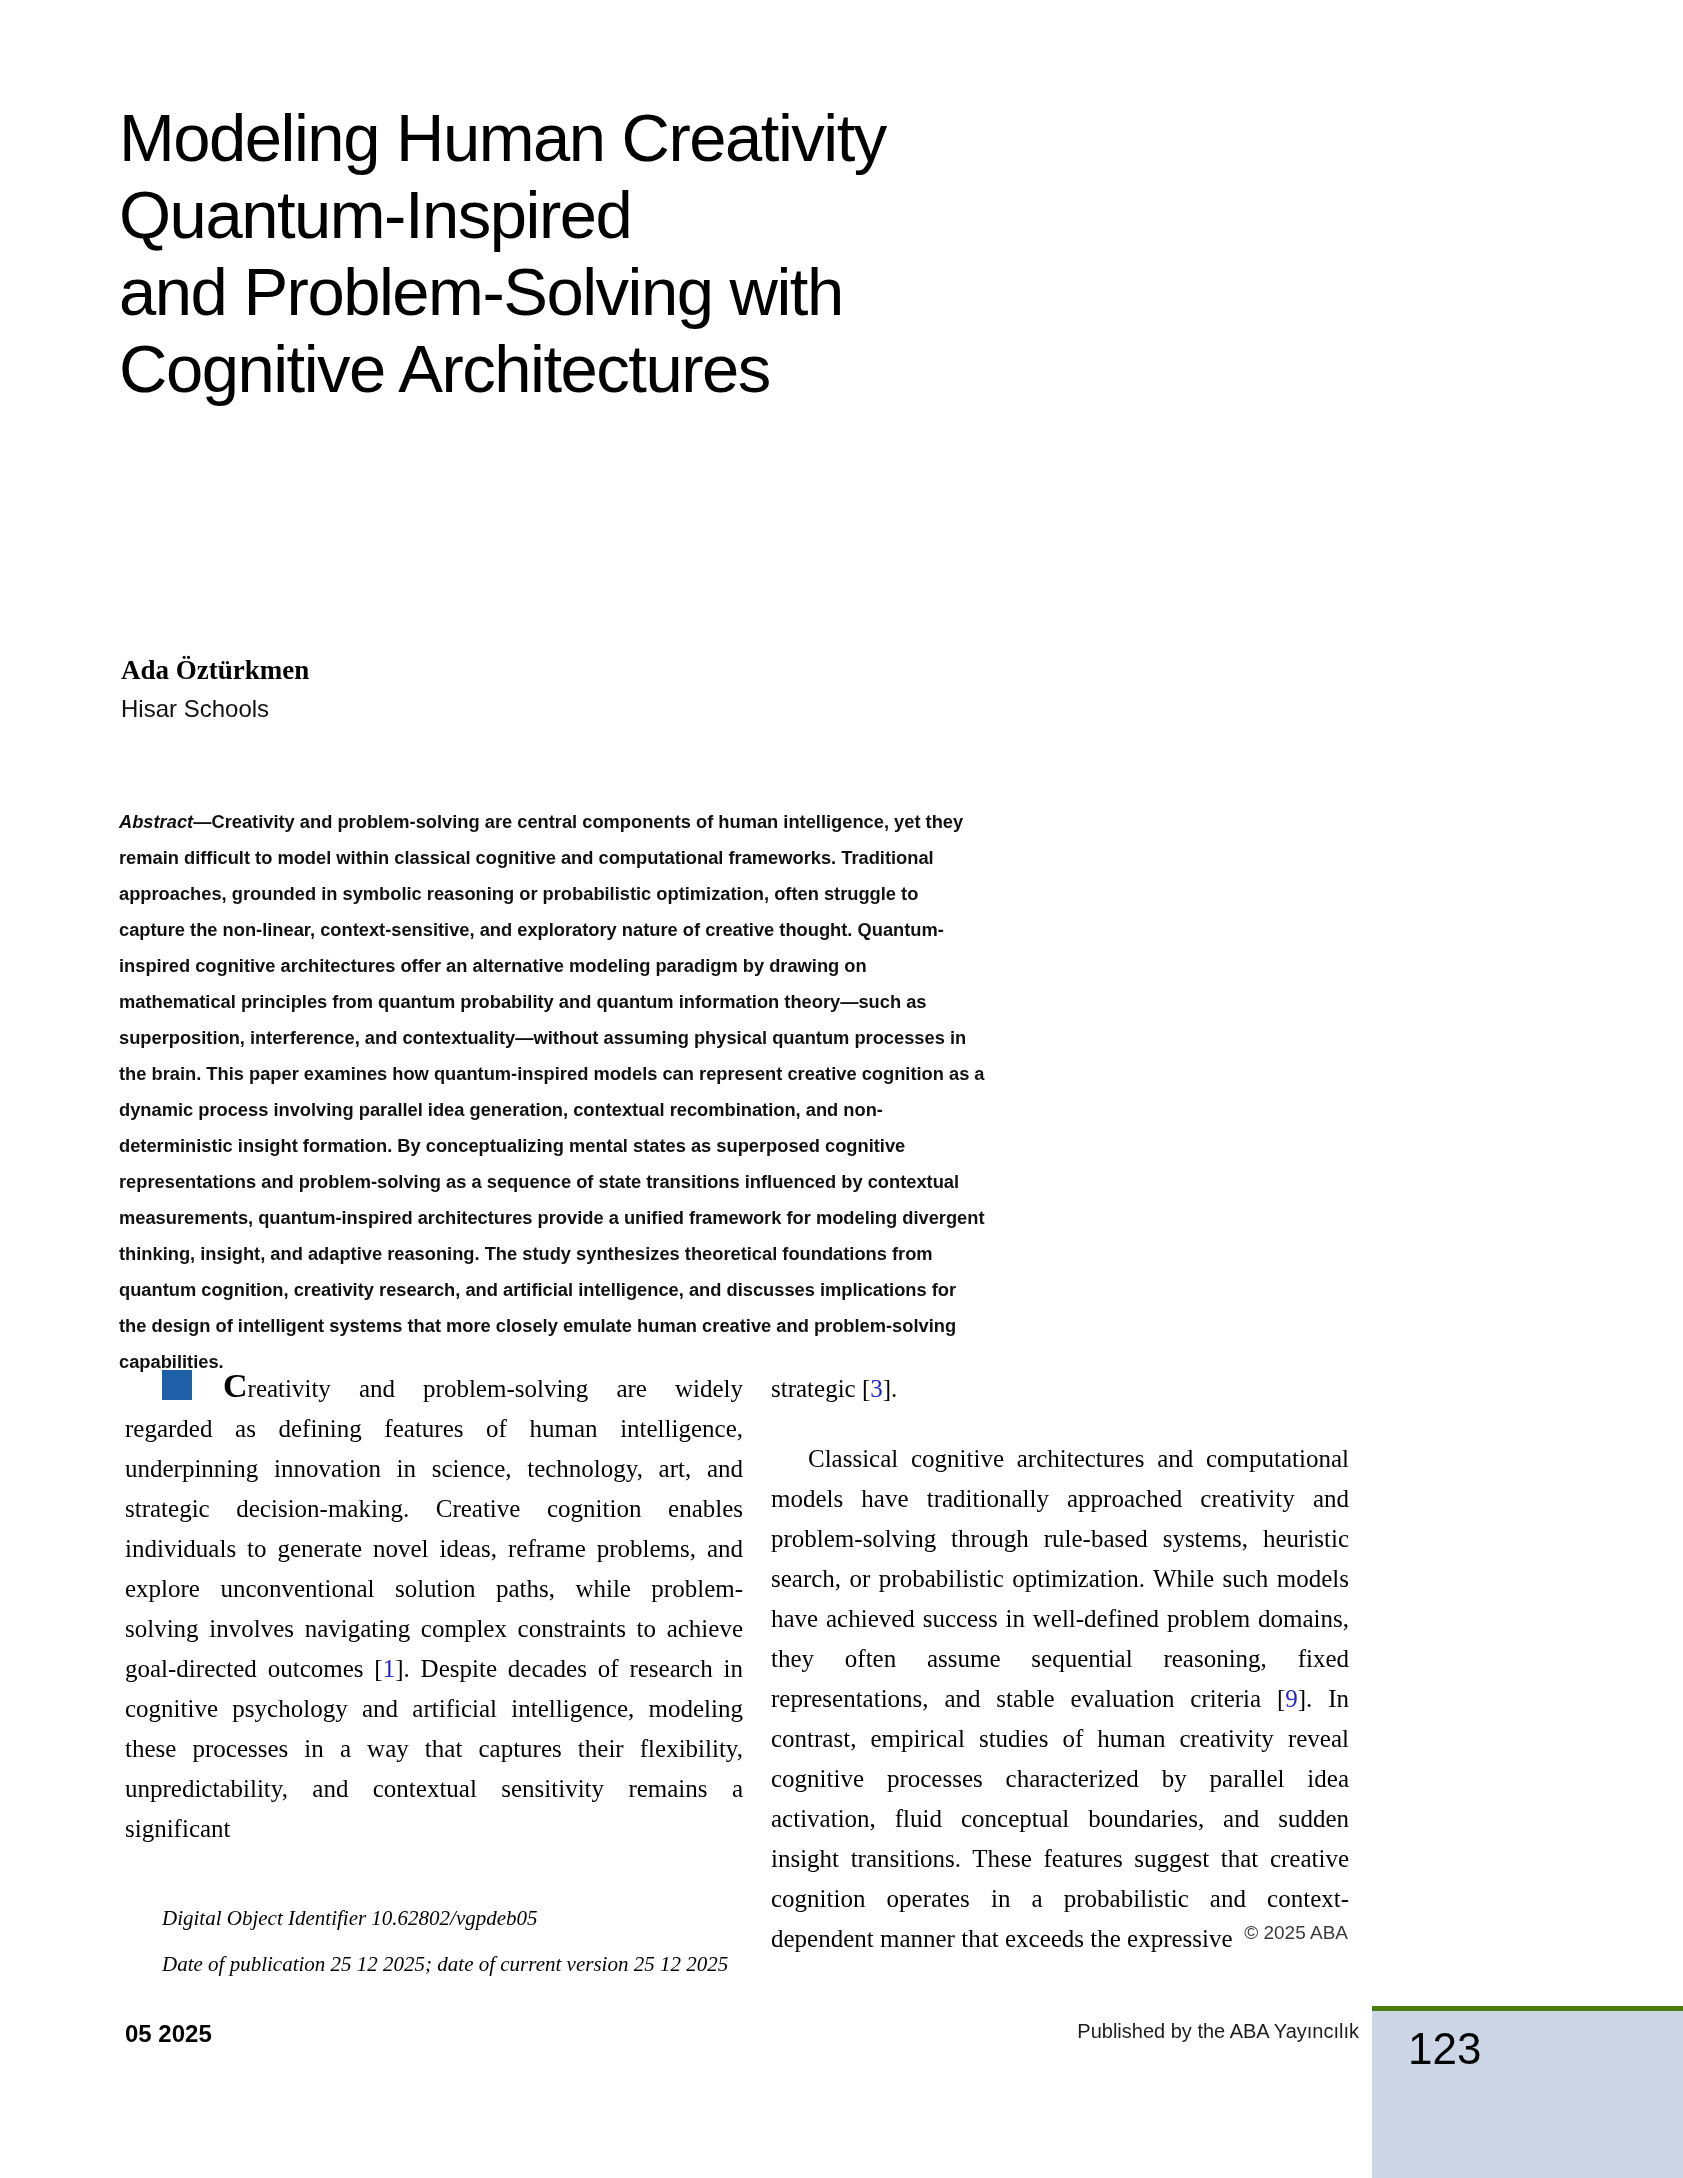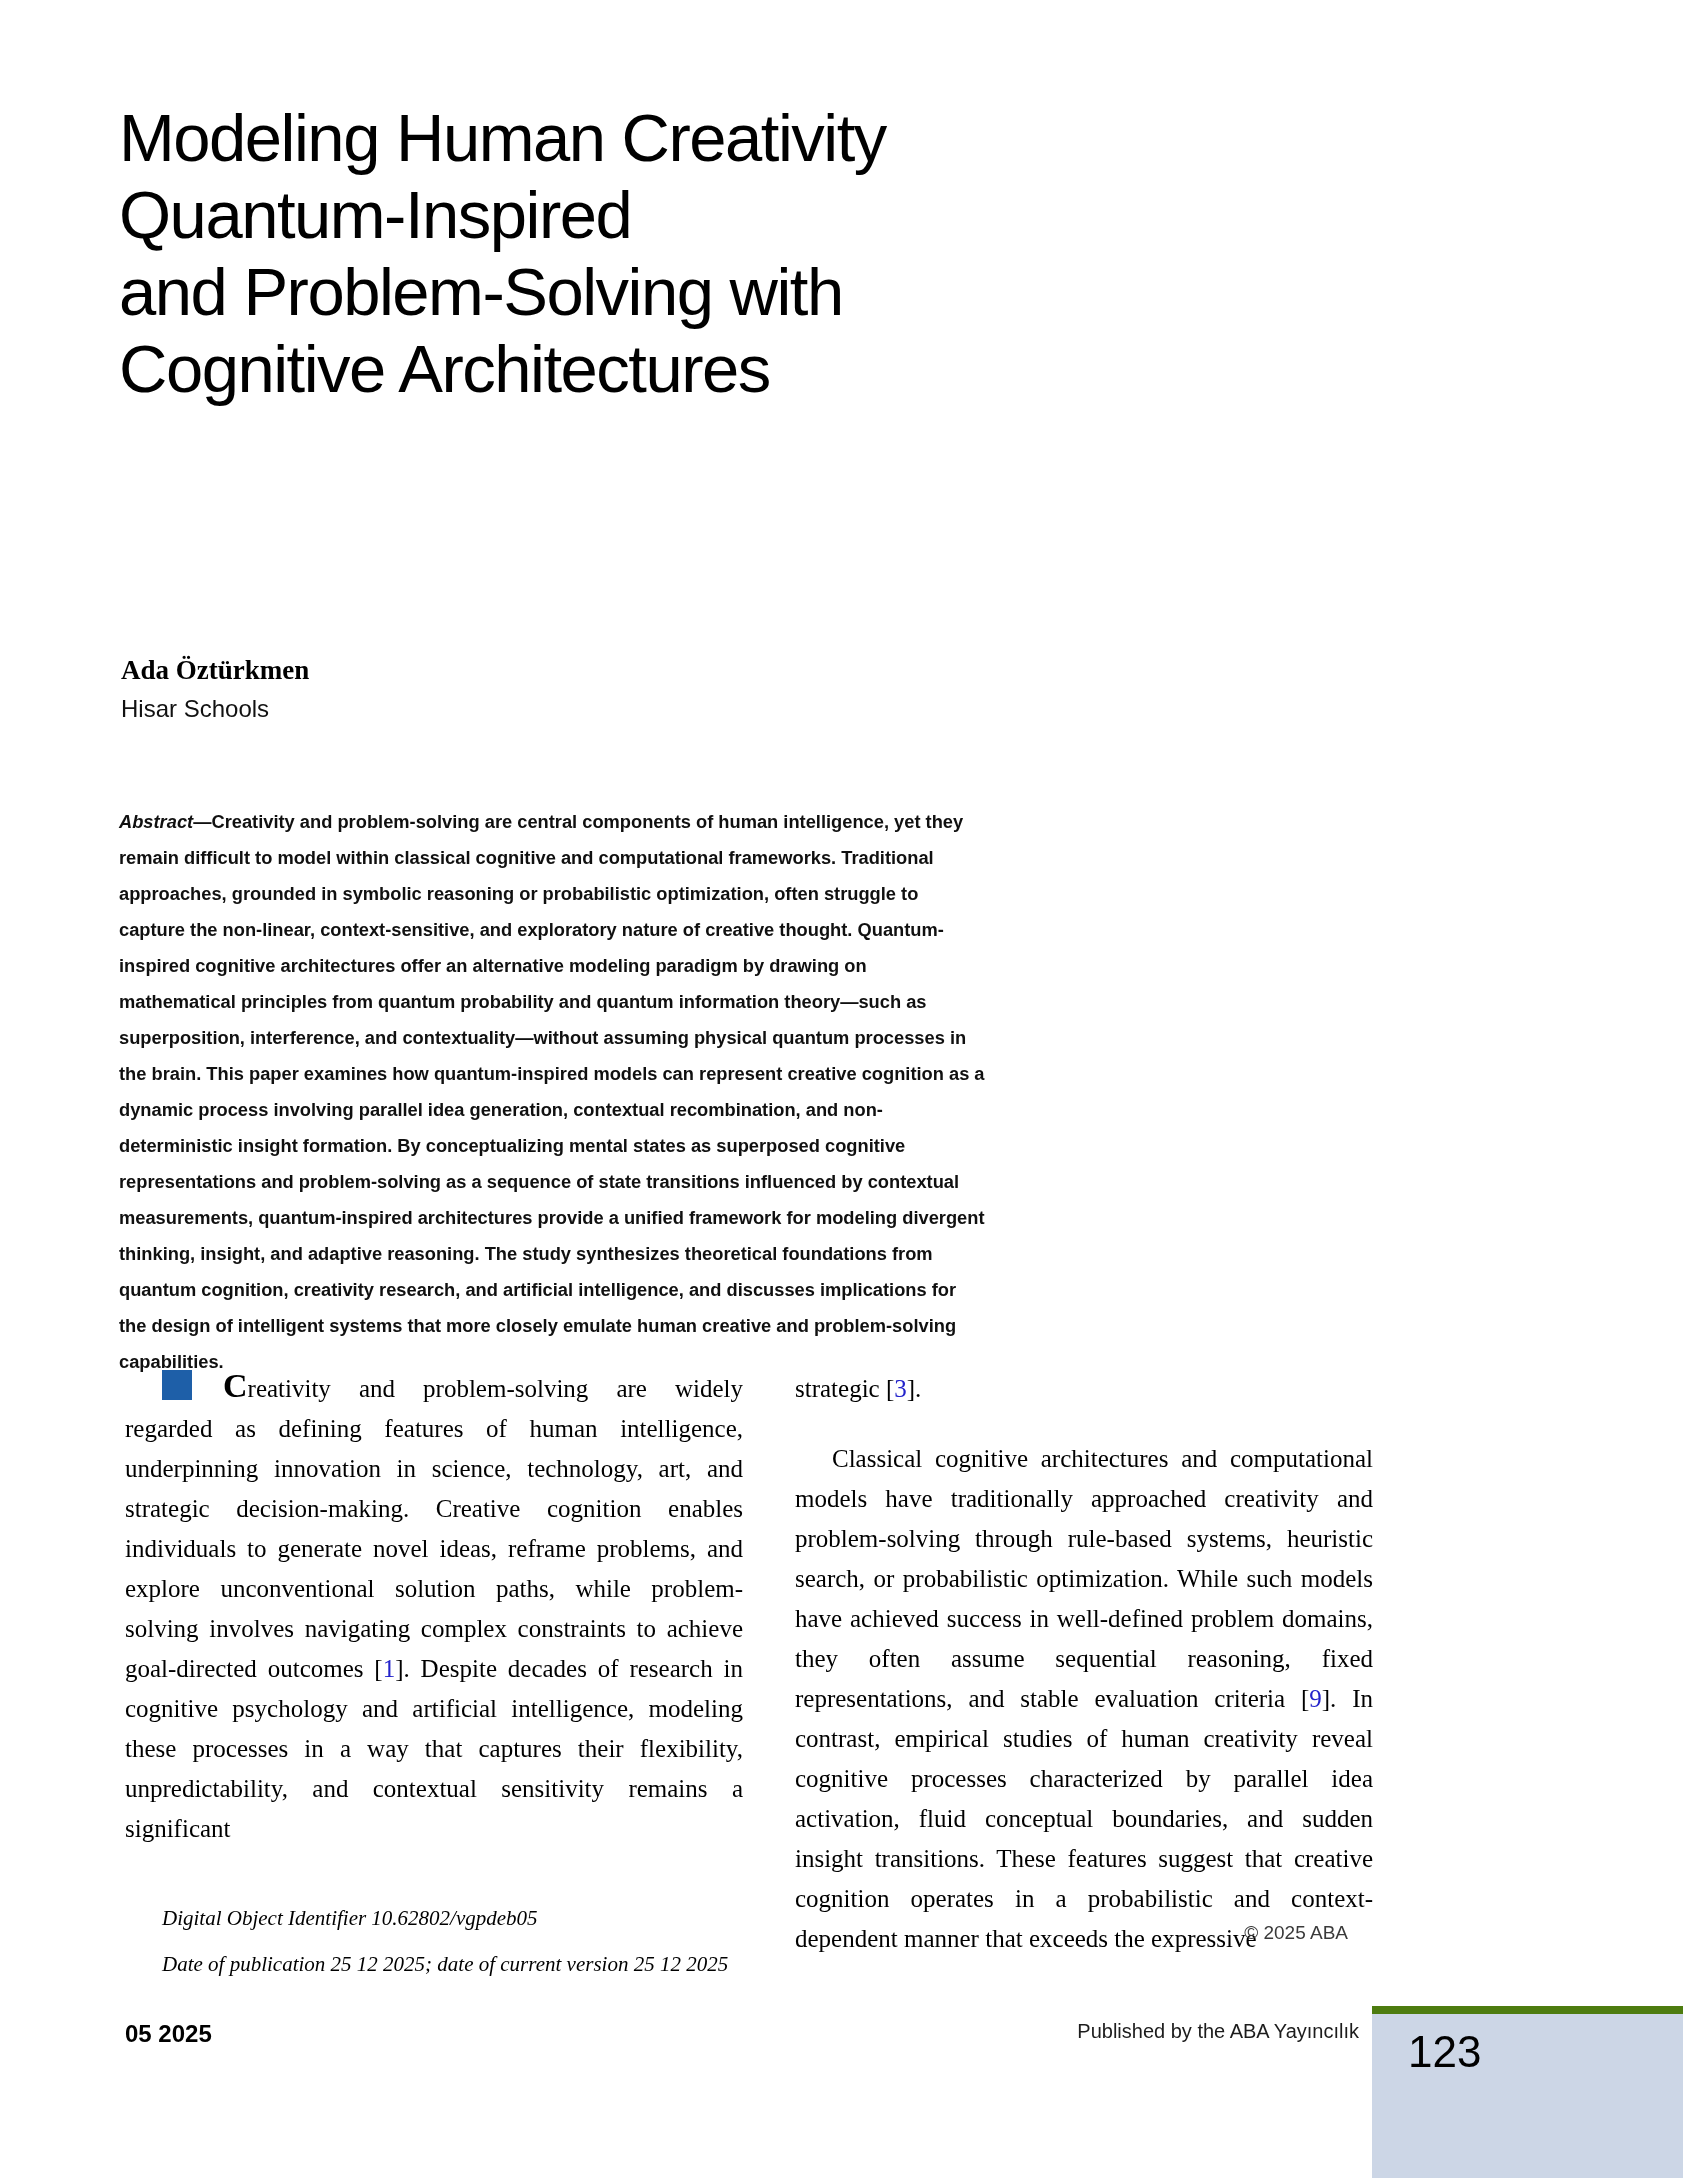--- a/index.html
+++ b/index.html
@@ -29,21 +29,21 @@
   .abstract {
     position:absolute; left:119px; top:804px; width:867px;
     font-weight:700; font-size:18.3px; line-height:36px; color:#101010;
     text-align:left;
   }
   .abstract-label { font-style:italic; font-weight:700; }
 
   
   .columns {
     position:absolute; left:125px; top:1369px; width:1236px;
-    display:flex; gap:52px;
+    display:flex; gap:28px;
     font-family:"Liberation Serif", serif; font-size:25px; line-height:40px;
     text-align:justify; color:#000;
   }
   .col-left  { width:618px; flex:none; }
   .col-right { width:578px; flex:none; }
 
   .para-first { text-indent:37px; }
   .lead-square {
     display:inline-block; width:30px; height:30px;
     background:#1e5fa8; margin-right:31px; vertical-align:-3px;
@@ -71,21 +71,21 @@
     text-align:right; font-size:20px; color:#1c1c1c;margin-top:31px;
   }
   .footer-copy {
     position:absolute; right:335px; top:1922px;
     font-size:19px; color:#3a3a3a;
   }
 
   
   .page-box {
     position:absolute; left:1372px; top:2006px; width:311px; height:172px;
-    background:#ccd6e6; border-top:8px solid #4d7c0f;
+    background:#ccd6e6; border-top:5px solid #4d7c0f;
   }
   .page-number {
     margin:16px 0 0 36px; font-size:44px; line-height:1; color:#000;
     font-weight:400;
   }
 </style>
 </head>
 <body>
 
 <div>

